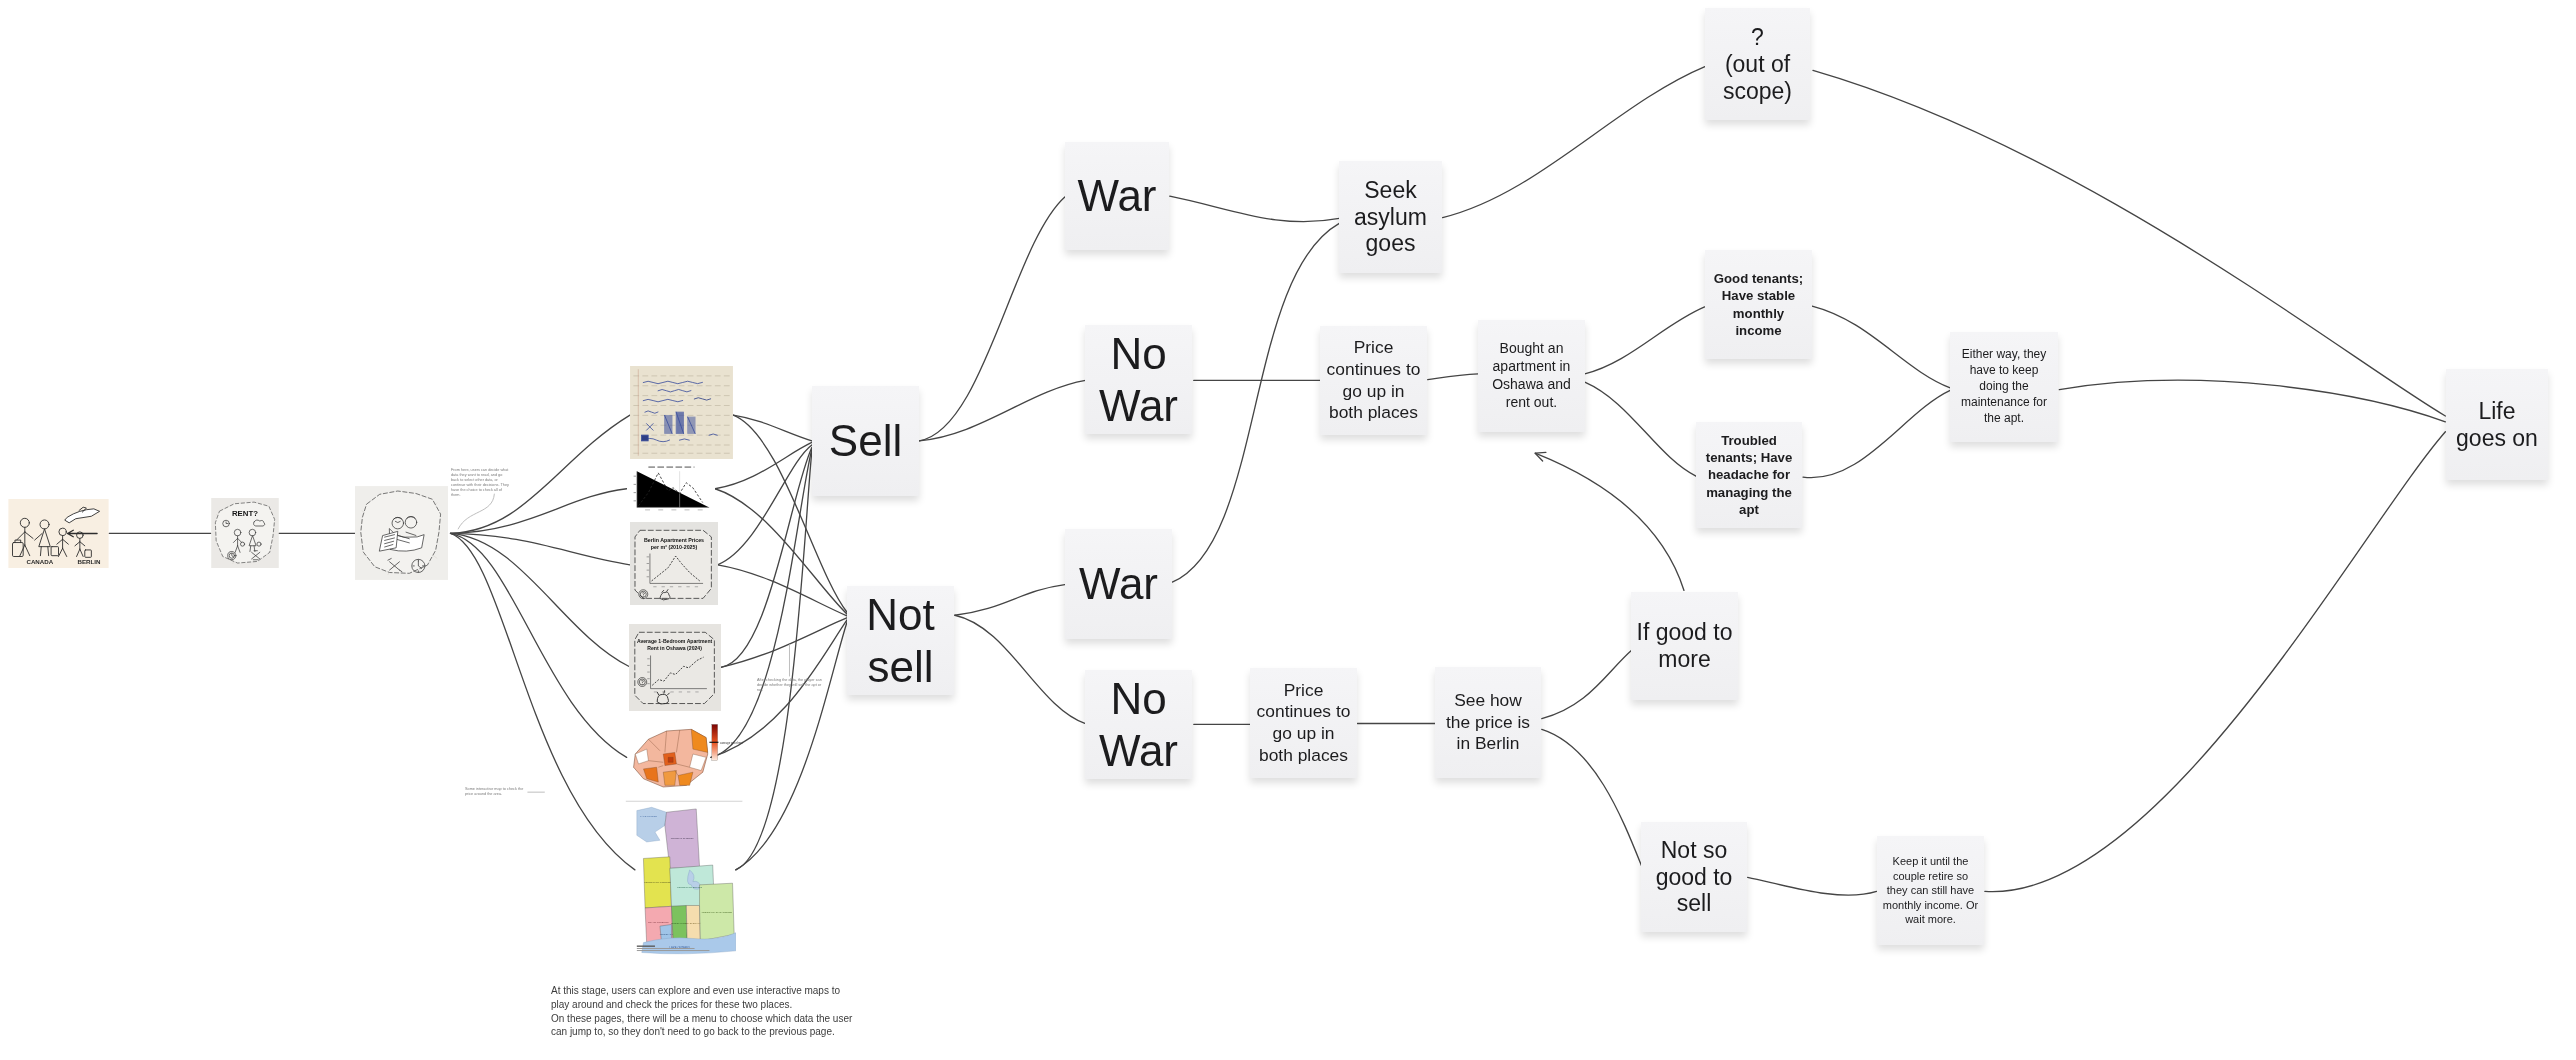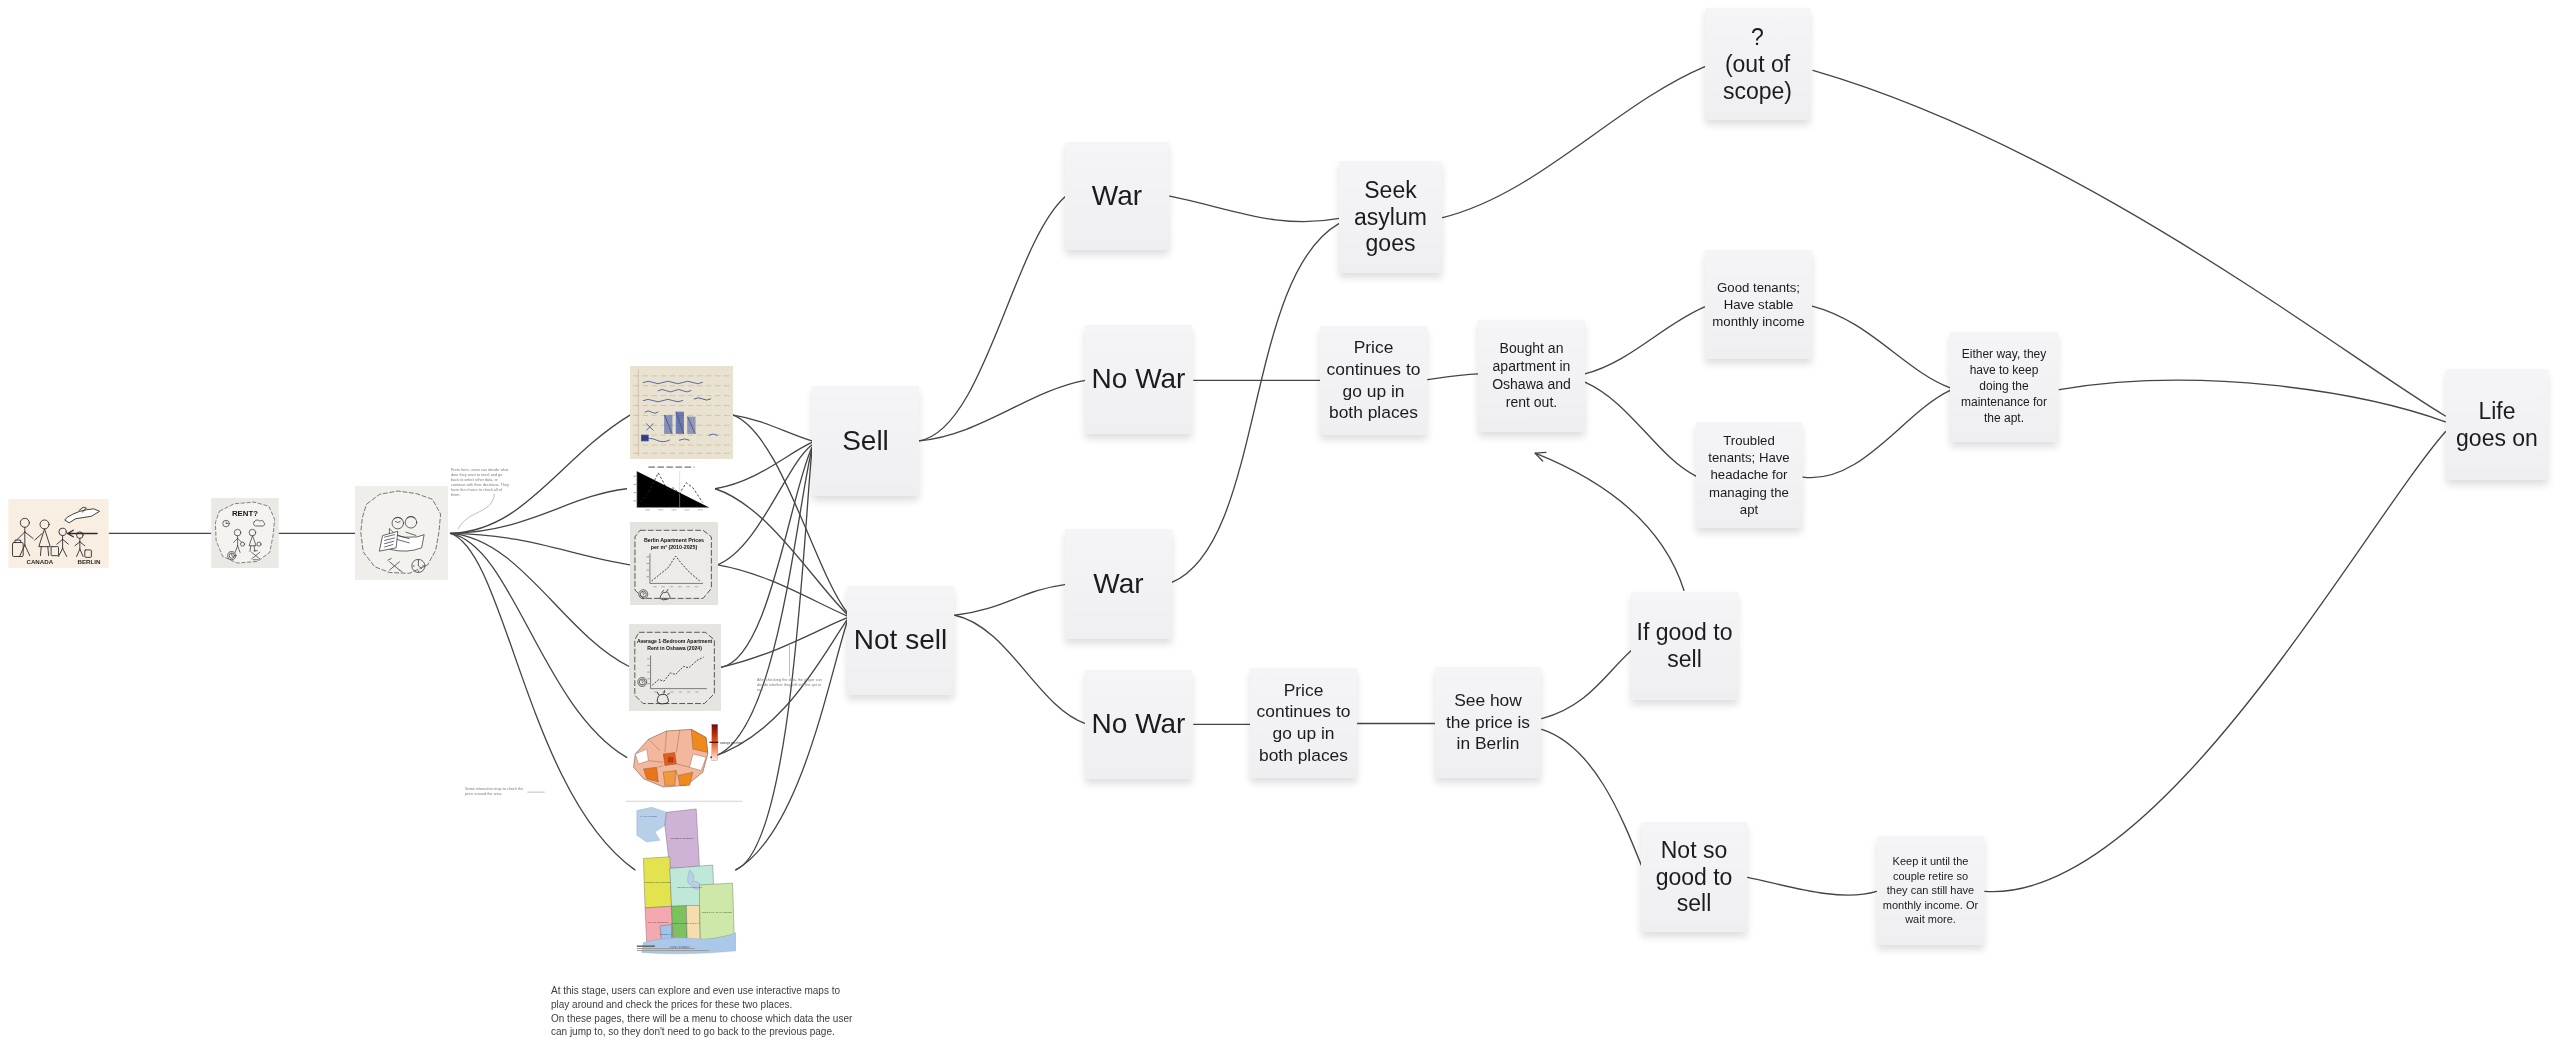--- a/index.html
+++ b/index.html
@@ -8,25 +8,25 @@
     font-family:"Liberation Sans",sans-serif;overflow:hidden;
   }
   #edges{position:absolute;left:0;top:0;z-index:0;pointer-events:none;}
   .note{
     position:absolute;z-index:2;display:flex;align-items:center;justify-content:center;
     text-align:center;box-sizing:border-box;padding:5px;
     background:linear-gradient(180deg,#f5f5f7 0%,#efeff1 100%);
     box-shadow:0 5px 7.4px rgba(0,0,0,0.13);
     color:#1c1c1e;line-height:1.16;white-space:pre-line;
   }
-  .f44{font-size:28px;}
+  .f44{font-size:44px;}
   .f28{font-size:23px;}
   .f21{font-size:17.4px;line-height:1.25;text-align:center;}
   .f19{font-size:14px;line-height:1.28;}
-  .f16{font-size:13.2px;line-height:1.3;}
+  .f16{font-size:13.2px;line-height:1.3;font-weight:bold;}
   .f15{font-size:12px;line-height:1.32;}
   .f13{font-size:11px;line-height:1.32;text-align:center;}
   .anno{
     position:absolute;z-index:2;color:#7b7b7b;font-size:3.8px;line-height:1.3;
     white-space:normal;
   }
   .bottom-note{
     position:absolute;z-index:2;color:#3c3c3c;font-size:10px;line-height:1.38;
     white-space:pre-line;
   }
@@ -302,21 +302,21 @@
 <div class="note f28" style="left:1339px;top:161px;width:103px;height:112px">Seek asylum goes</div>
 <div class="note f28" style="left:1705px;top:8.3px;width:105px;height:112px">?
 (out of scope)</div>
 <div class="note f21" style="left:1320px;top:326px;width:107px;height:109px">Price continues to go up in both places</div>
 <div class="note f19" style="left:1478px;top:320px;width:107px;height:112px">Bought an apartment in Oshawa and rent out.</div>
 <div class="note f16" style="left:1705px;top:250px;width:107px;height:109px">Good tenants; Have stable monthly income</div>
 <div class="note f16" style="left:1696px;top:422px;width:106px;height:106px">Troubled tenants; Have headache for managing the apt</div>
 <div class="note f15" style="left:1950px;top:332px;width:108px;height:110px">Either way, they have to keep doing the maintenance for the apt.</div>
 <div class="note f21" style="left:1250px;top:668px;width:107px;height:110px">Price continues to go up in both places</div>
 <div class="note f21" style="left:1435px;top:667px;width:106px;height:111px">See how the price is in Berlin</div>
-<div class="note f28" style="left:1631px;top:592px;width:107px;height:108px">If good to sell</div>
+<div class="note f28" style="left:1631px;top:592px;width:107px;height:108px">If good to more</div>
 <div class="note f28" style="left:1641px;top:822px;width:106px;height:110px">Not so good to sell</div>
 <div class="note f13" style="left:1877px;top:836px;width:107px;height:109px">Keep it until the couple retire so they can still have monthly income. Or wait more.</div>
 <div class="note f28" style="left:2446px;top:369px;width:102px;height:111px">Life goes on</div>
 
 <div class="anno" style="left:451px;top:468px;width:58px">From here, users can decide what data they want to read, and go back to select other data, or continue with their decisions. They have the choice to check all of them.</div>
 <div class="anno" style="left:757px;top:678px;width:66px">After checking the data, the player can decide whether they will sell the apt or not.</div>
 <div class="anno" style="left:465px;top:787px;width:64px">Some interactive map to check the price around the area.</div>
 <div class="bottom-note" style="left:551px;top:984px;width:331px">At this stage, users can explore and even use interactive maps to
 play around and check the prices for these two places.
 On these pages, there will be a menu to choose which data the user

